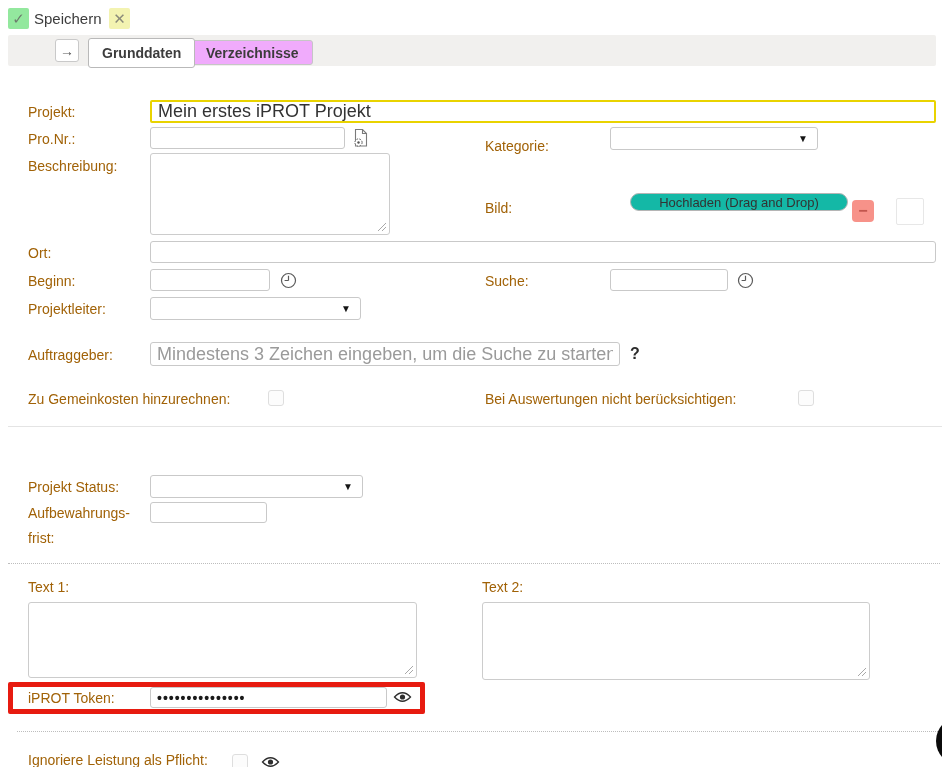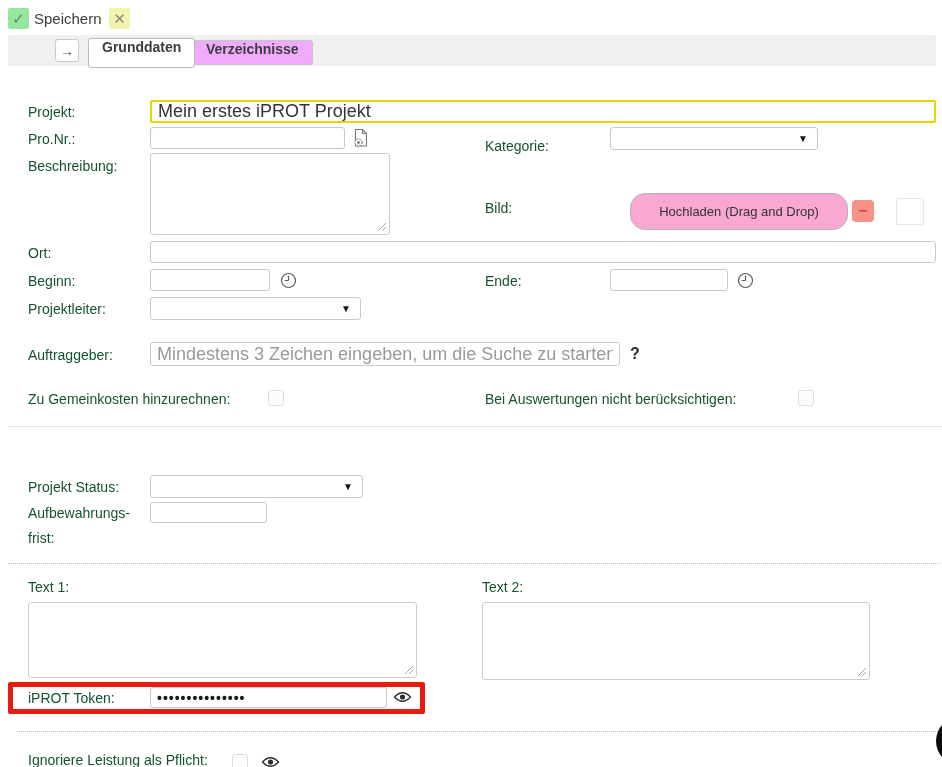--- a/index.html
+++ b/index.html
@@ -2,21 +2,21 @@
 <html><head>
 <meta charset="utf-8">
 <style>
   html,body{margin:0;padding:0;}
   body{
     width:942px;height:767px;position:relative;overflow:hidden;
     background:#ffffff;
     font-family:"Liberation Sans",sans-serif;
     color:#686868;
   }
-  .lbl{position:absolute;font-size:14px;color:#14532d;white-space:nowrap;}
+  .lbl{position:absolute;font-size:14px;color:#a16207;white-space:nowrap;}
   .inp{
     position:absolute;border:1px solid #c9c9c9;border-radius:3px;background:#fff;
     font-family:"Liberation Sans",sans-serif;font-size:18px;color:#333;
     padding:0 6px;box-sizing:border-box;outline:none;
   }
   .inp::placeholder{color:#9a9a9a;}
   .sel{position:absolute;border:1px solid #c9c9c9;border-radius:3px;background:#fff;box-sizing:border-box;cursor:pointer;}
   .sel .arr{position:absolute;right:9px;top:50%;transform:translateY(-50%);font-size:10px;color:#141414;line-height:1;}
   .ta{position:absolute;border:1px solid #cccccc;border-radius:3px;background:#fff;box-sizing:border-box;}
   .grip{position:absolute;right:2px;bottom:2px;}
@@ -38,29 +38,29 @@
   .toolbar{position:absolute;left:8px;top:35px;width:928px;height:31px;background:#f1f0ee;border-radius:2px;}
   .navbtn{
     position:absolute;left:47px;top:4px;width:24px;height:23px;
     background:#ffffff;border:1px solid #c9c9c9;border-radius:3px;
     display:flex;align-items:center;justify-content:center;
     font-size:14px;color:#555;cursor:pointer;box-sizing:border-box;
   }
   .tab{
     position:absolute;box-sizing:border-box;border-radius:3px;
     font-size:14px;font-weight:700;color:#3c3c3c;
-    display:flex;align-items:flex-start;padding:0 13px;cursor:pointer;white-space:nowrap;
+    display:flex;align-items:center;padding:0 13px;cursor:pointer;white-space:nowrap;
   }
   .tab.active{left:80px;top:3px;height:30px;background:#ffffff;border:1px solid #b9b9b9;z-index:2;}
   .tab.inactive{left:184px;top:5px;height:25px;background:#f0abfc;border:1px solid #c6c6c6;}
 
   
   .upload-btn{
-    position:absolute;left:630px;top:193px;width:218px;height:37px;
-    border:1px solid #b5b5b5;border-radius:15px;background:#f9a8d4;
+    position:absolute;left:630px;top:193px;width:218px;height:18px;
+    border:1px solid #b5b5b5;border-radius:15px;background:#14b8a6;
     font-family:"Liberation Sans",sans-serif;font-size:13px;color:#333;
     display:flex;align-items:center;justify-content:center;cursor:pointer;box-sizing:border-box;
   }
   .remove-btn{
     position:absolute;left:852px;top:200px;width:22px;height:22px;
     background:#f79289;border:none;border-radius:4px;
     color:#c2564d;font-size:16px;font-weight:700;line-height:20px;text-align:center;
     cursor:pointer;padding:0;
   }
   .img-placeholder{
@@ -141,21 +141,21 @@
 
 <span class="lbl" style="left:28px;top:273px;">Beginn:</span>
 <input class="inp" style="left: 150px; top: 269px; width: 120px; height: 22px;" value="">
 <button class="iconbtn" style="left:279px;top:271px;width:18px;height:18px;">
   <svg width="17" height="17" viewBox="0 0 17 17">
     <circle cx="8.5" cy="8.5" r="7" fill="none" stroke="#5a5a5a" stroke-width="1.2"></circle>
     <path d="M8.5 8.5 V3.8 M8.5 8.5 H4.6" stroke="#5a5a5a" stroke-width="1.2" fill="none"></path>
   </svg>
 </button>
 
-<span class="lbl" style="left:485px;top:273px;">Ende:</span>
+<span class="lbl" style="left:485px;top:273px;">Suche:</span>
 <input class="inp" style="left: 610px; top: 269px; width: 118px; height: 22px;" value="">
 <button class="iconbtn" style="left:736px;top:271px;width:18px;height:18px;">
   <svg width="17" height="17" viewBox="0 0 17 17">
     <circle cx="8.5" cy="8.5" r="7" fill="none" stroke="#5a5a5a" stroke-width="1.2"></circle>
     <path d="M8.5 8.5 V3.8 M8.5 8.5 H4.6" stroke="#5a5a5a" stroke-width="1.2" fill="none"></path>
   </svg>
 </button>
 
 <span class="lbl" style="left:28px;top:301px;">Projektleiter:</span>
 <div class="sel" style="left:150px;top:297px;width:211px;height:23px;">

